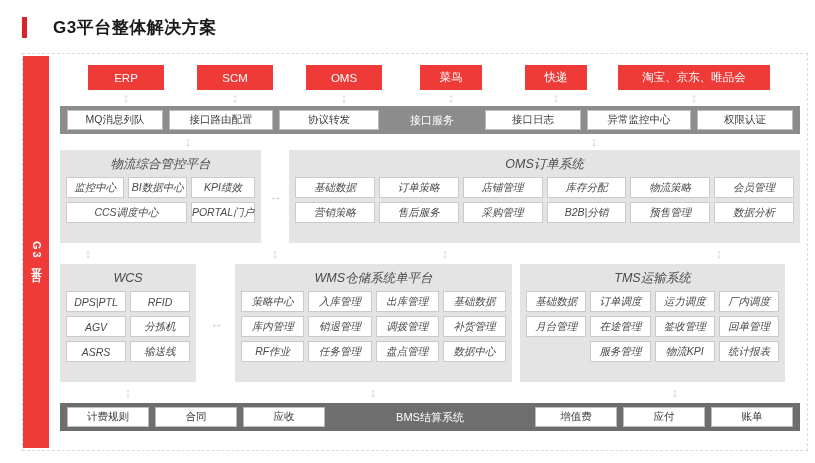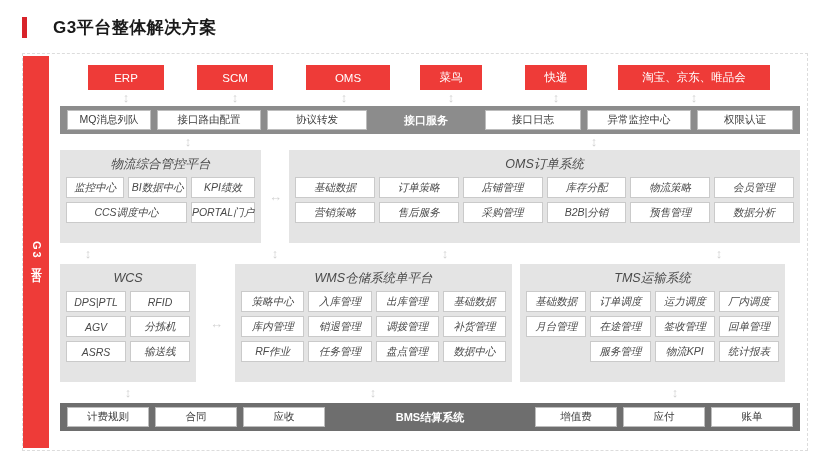--- a/index.html
+++ b/index.html
@@ -116,21 +116,20 @@
     font-size: 10.5px;
     display: flex; align-items: center; justify-content: center;
     white-space: nowrap;
     margin: 0 3px;
   }
   .graybar .gb-label {
     color: #ffffff;
     font-size: 11px;
     display: flex; align-items: center; justify-content: center;
     white-space: nowrap;
-    font-weight: bold;
   }
 
   
   .panelrow {
     position: relative;
   }
   .panel {
     position: absolute;
     top: 0;
     background: #E4E4E4;
@@ -182,37 +181,37 @@
 
   <div class="sidebar">
     <div class="sidebar-label">G3平台</div>
   </div>
 
   <div class="content">
 
     <div class="toprow">
       <div class="chip" style="left:28px;width:76px">ERP</div>
       <div class="chip" style="left:137px;width:76px">SCM</div>
-      <div class="chip" style="left:246px;width:84px">OMS</div>
+      <div class="chip" style="left:246px;width:76px">OMS</div>
       <div class="chip" style="left:360px;width:62px">菜鸟</div>
       <div class="chip" style="left:465px;width:62px">快递</div>
       <div class="chip" style="left:558px;width:152px">淘宝、京东、唯品会</div>
     </div>
 
     <div class="arrows">
       <div class="vArrow" style="left:66px">↕</div>
       <div class="vArrow" style="left:175px">↕</div>
       <div class="vArrow" style="left:284px">↕</div>
       <div class="vArrow" style="left:391px">↕</div>
       <div class="vArrow" style="left:496px">↕</div>
       <div class="vArrow" style="left:634px">↕</div>
     </div>
 
     <div class="graybar">
-      <div class="gb-box" style="width:84px">MQ消息列队</div>
+      <div class="gb-box" style="width:96px">MQ消息列队</div>
       <div class="gb-box" style="width:104px">接口路由配置</div>
       <div class="gb-box" style="width:100px">协议转发</div>
       <div class="gb-label" style="flex:1">接口服务</div>
       <div class="gb-box" style="width:96px">接口日志</div>
       <div class="gb-box" style="width:104px">异常监控中心</div>
       <div class="gb-box" style="width:96px">权限认证</div>
     </div>
 
     <div class="arrows">
       <div class="vArrow" style="left:128px">↕</div>

